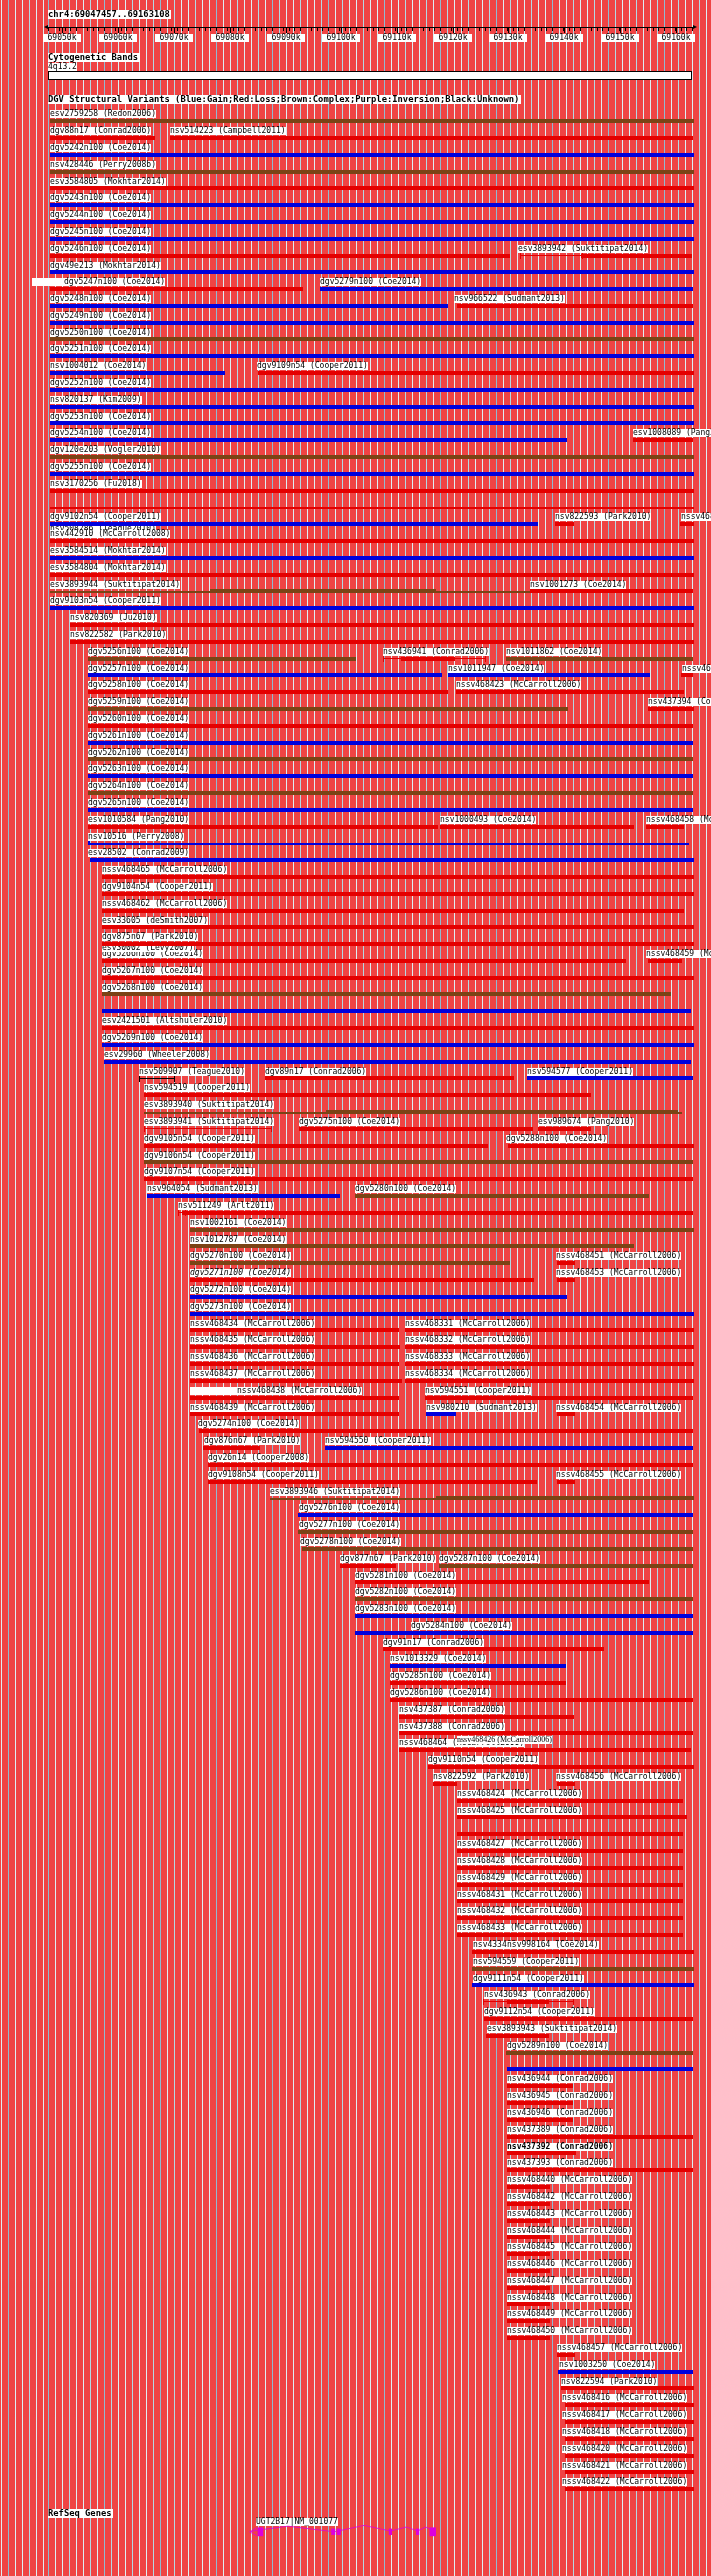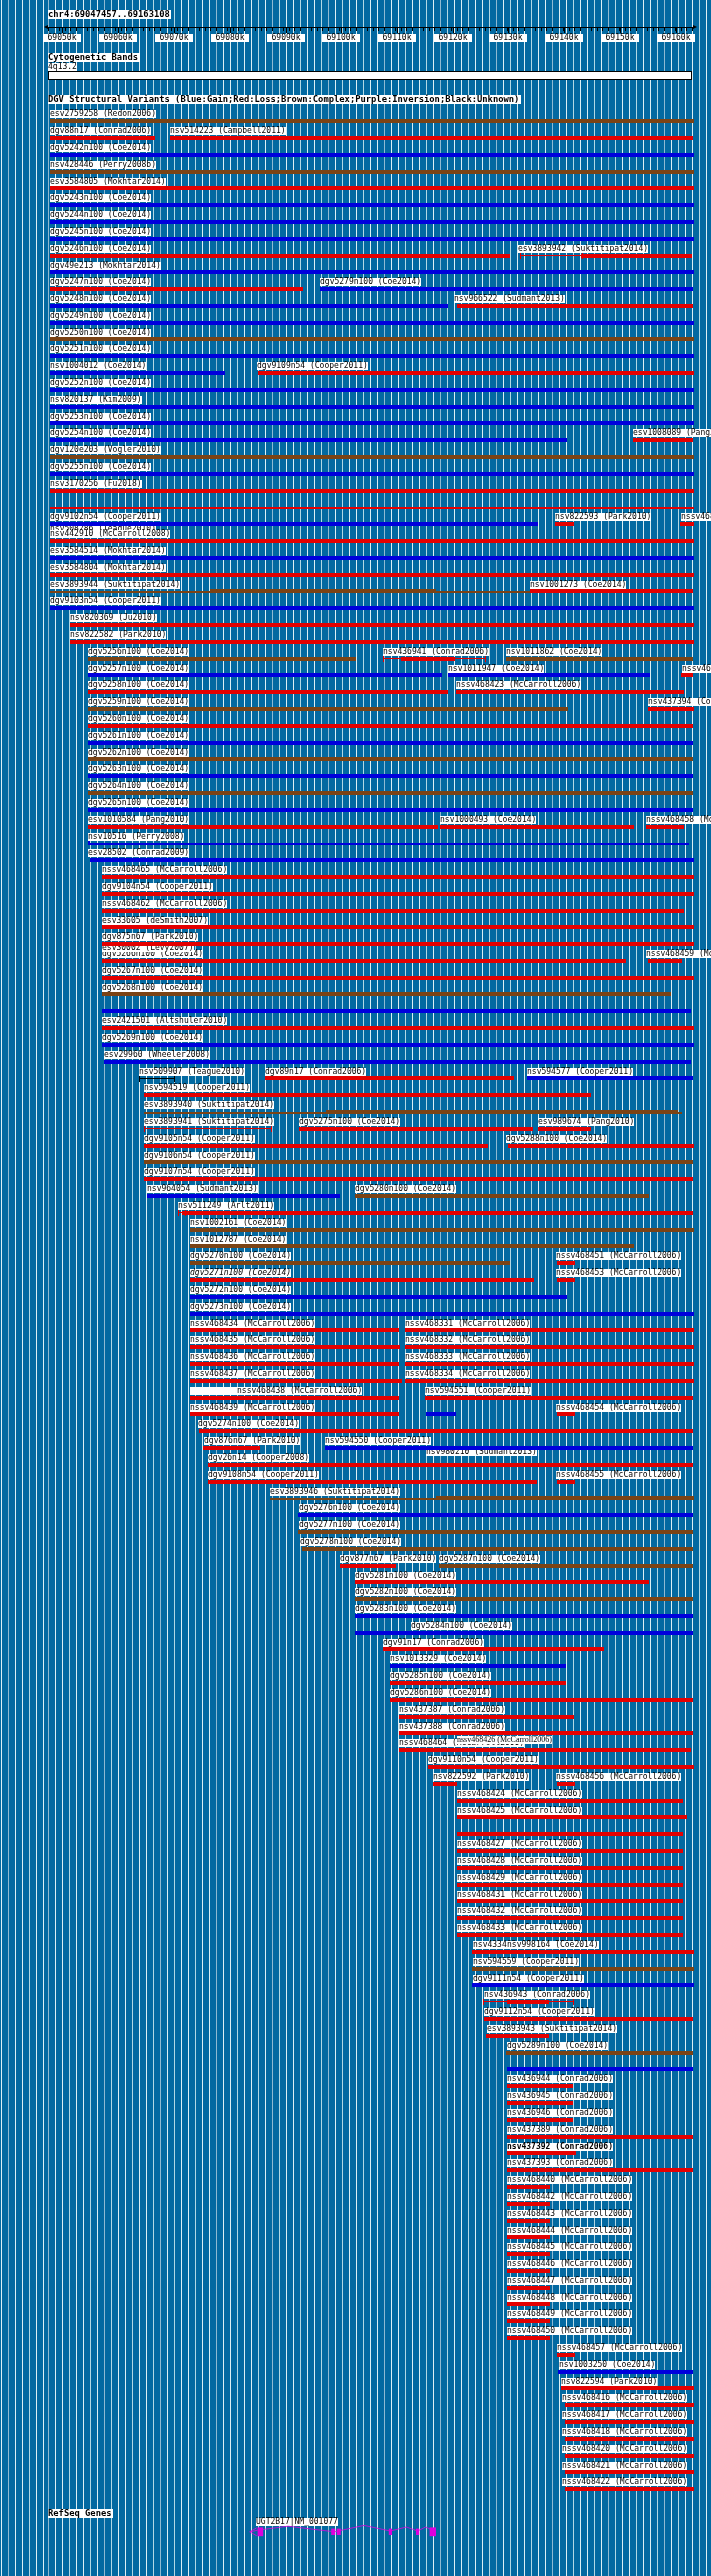--- a/index.html
+++ b/index.html
@@ -1,16 +1,16 @@
 <!DOCTYPE html>
 <html style="font-size:12.8px"><head>
 <meta charset="utf-8">
 <style>
   html,body{margin:0;padding:0;background:#fff;}
-  #page{position:relative;width:712px;height:2576px;background:#0369a1;overflow:hidden;
+  #page{position:relative;width:712px;height:2576px;background:#ef4444;overflow:hidden;
         font-family:"DejaVu Sans Mono",monospace;color:#000;}
   #grid{position:absolute;left:0;top:0;right:0;bottom:0;z-index:0;
         background-image:
           repeating-linear-gradient(90deg,#8fbad2 0,#8fbad2 0.8px,transparent 0.8px,transparent 56px),
           repeating-linear-gradient(90deg,#b2d8e4 0,#b2d8e4 0.8px,transparent 0.8px,transparent 21px),
           repeating-linear-gradient(90deg,#dceff4 0,#dceff4 0.8px,transparent 0.8px,transparent 3.5px);
         background-position:48px 0,48px 0,48px 0;}
   .hdr{position:absolute;font-weight:bold;font-size:8.8px;line-height:8.8px;background:#fff;
        white-space:pre;z-index:2;padding-right:1.6px;}
   .plain{position:absolute;font-size:8px;line-height:8px;background:#fff;white-space:pre;z-index:2;}
@@ -101,21 +101,21 @@
       <div class="seg seg-B" style="left: 50px; width: 644px; top: 220px; color: rgb(0, 0, 221); background: rgb(0, 0, 221);"></div>
       <div class="vlabel" style="left: 50px; top: 228px;">dgv5245n100 (Coe2014)</div>
       <div class="seg seg-B" style="left: 50px; width: 644px; top: 237px; color: rgb(0, 0, 221); background: rgb(0, 0, 221);"></div>
       <div class="vlabel" style="left: 50px; top: 245px;">dgv5246n100 (Coe2014)</div>
       <div class="seg seg-B" style="left: 50px; width: 460px; top: 254px; color: rgb(228, 0, 0); background: rgb(228, 0, 0);"></div>
       <div class="vlabel" style="left: 518px; top: 245px;">esv3893942 (Suktitipat2014)</div>
       <div class="seg seg-W" style="left: 520px; width: 61px; top: 253px; color: rgb(228, 0, 0);"></div>
       <div class="seg seg-B" style="left: 581px; width: 111px; top: 254px; color: rgb(228, 0, 0); background: rgb(228, 0, 0);"></div>
       <div class="vlabel" style="left: 50px; top: 262px;">dgv49e213 (Mokhtar2014)</div>
       <div class="seg seg-B" style="left: 50px; width: 644px; top: 270px; color: rgb(0, 0, 221); background: rgb(0, 0, 221);"></div>
-      <div class="vlabel" style="left: 50px; top: 278px;">dgv5247n100 (Coe2014)</div>
+      <div class="vlabel" style="left: 32px; top: 278px; padding-left: 32px;">dgv5247n100 (Coe2014)</div>
       <div class="seg seg-B" style="left: 50px; width: 253px; top: 287px; color: rgb(228, 0, 0); background: rgb(228, 0, 0);"></div>
       <div class="vlabel" style="left: 320px; top: 278px;">dgv5279n100 (Coe2014)</div>
       <div class="seg seg-B" style="left: 320px; width: 373px; top: 287px; color: rgb(0, 0, 221); background: rgb(0, 0, 221);"></div>
       <div class="vlabel" style="left: 50px; top: 295px;">dgv5248n100 (Coe2014)</div>
       <div class="seg seg-B" style="left: 50px; width: 398px; top: 304px; color: rgb(0, 0, 221); background: rgb(0, 0, 221);"></div>
       <div class="vlabel" style="left: 454px; top: 295px;">nsv966522 (Sudmant2013)</div>
       <div class="seg seg-B" style="left: 457px; width: 236px; top: 304px; color: rgb(228, 0, 0); background: rgb(228, 0, 0);"></div>
       <div class="vlabel" style="left: 50px; top: 312px;">dgv5249n100 (Coe2014)</div>
       <div class="seg seg-B" style="left: 50px; width: 644px; top: 321px; color: rgb(0, 0, 221); background: rgb(0, 0, 221);"></div>
       <div class="vlabel" style="left: 50px; top: 329px;">dgv5250n100 (Coe2014)</div>
@@ -300,21 +300,21 @@
       <div class="vlabel" style="left: 190px; top: 1370px;">nssv468437 (McCarroll2006)</div>
       <div class="seg seg-B" style="left: 190px; width: 212px; top: 1379px; color: rgb(228, 0, 0); background: rgb(228, 0, 0);"></div>
       <div class="vlabel" style="left: 405px; top: 1370px;">nssv468334 (McCarroll2006)</div>
       <div class="seg seg-B" style="left: 405px; width: 289px; top: 1379px; color: rgb(228, 0, 0); background: rgb(228, 0, 0);"></div>
       <div class="vlabel" style="left: 190px; top: 1387px; padding-left: 47px;">nssv468438 (McCarroll2006)</div>
       <div class="seg seg-B" style="left: 190px; width: 209px; top: 1396px; color: rgb(228, 0, 0); background: rgb(228, 0, 0);"></div>
       <div class="vlabel" style="left: 425px; top: 1387px;">nsv594551 (Cooper2011)</div>
       <div class="seg seg-B" style="left: 425px; width: 268px; top: 1396px; color: rgb(228, 0, 0); background: rgb(228, 0, 0);"></div>
       <div class="vlabel" style="left: 190px; top: 1404px;">nssv468439 (McCarroll2006)</div>
       <div class="seg seg-B" style="left: 190px; width: 209px; top: 1412px; color: rgb(228, 0, 0); background: rgb(228, 0, 0);"></div>
-      <div class="vlabel" style="left: 426px; top: 1404px; margin-top: 44px;">nsv980210 (Sudmant2013)</div>
+      <div class="vlabel" style="left: 426px; top: 1404px;">nsv980210 (Sudmant2013)</div>
       <div class="seg seg-B" style="left: 426px; width: 30px; top: 1412px; color: rgb(0, 0, 221); background: rgb(0, 0, 221);"></div>
       <div class="vlabel" style="left: 556px; top: 1404px;">nssv468454 (McCarroll2006)</div>
       <div class="seg seg-B" style="left: 557px; width: 18.4px; top: 1412px; color: rgb(228, 0, 0); background: rgb(228, 0, 0);"></div>
       <div class="vlabel" style="left: 198px; top: 1420px;">dgv5274n100 (Coe2014)</div>
       <div class="seg seg-B" style="left: 199px; width: 494px; top: 1429px; color: rgb(228, 0, 0); background: rgb(228, 0, 0);"></div>
       <div class="vlabel" style="left: 204px; top: 1437px;">dgv876n67 (Park2010)</div>
       <div class="seg seg-B" style="left: 203px; width: 57px; top: 1446px; color: rgb(228, 0, 0); background: rgb(228, 0, 0);"></div>
       <div class="vlabel" style="left: 325px; top: 1437px;">nsv594550 (Cooper2011)</div>
       <div class="seg seg-B" style="left: 325px; width: 368px; top: 1446px; color: rgb(0, 0, 221); background: rgb(0, 0, 221);"></div>
       <div class="vlabel" style="left: 208px; top: 1454px;">dgv26n14 (Cooper2008)</div>

